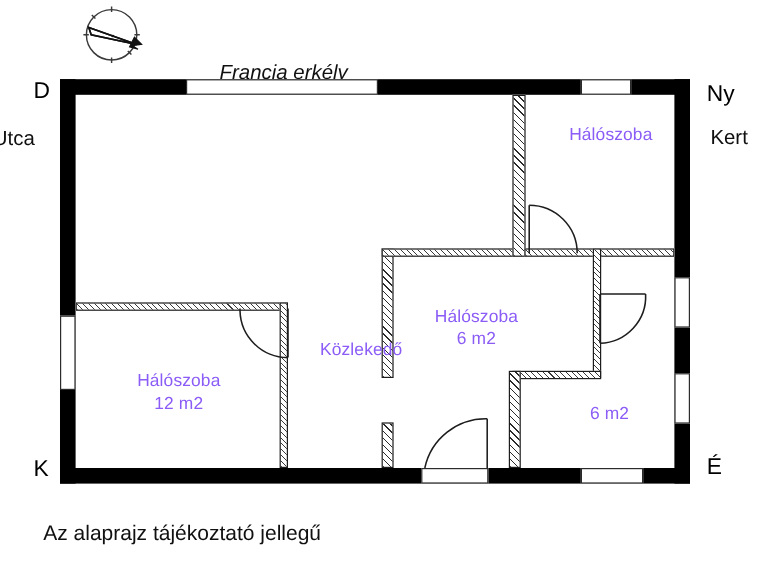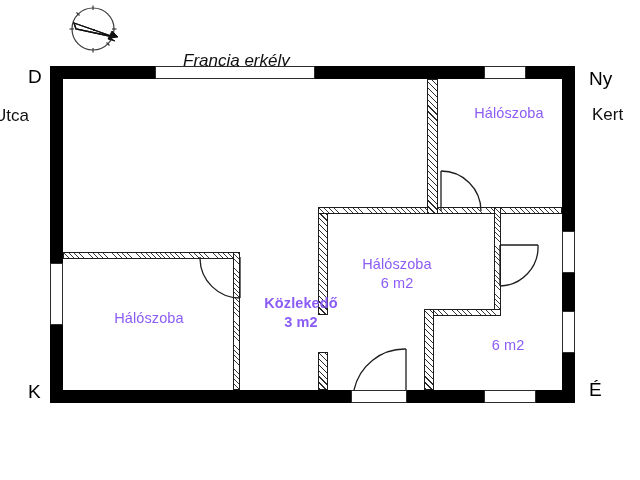--- a/index.html
+++ b/index.html
@@ -198,30 +198,31 @@
     </svg>
   </div>
 
 
   <div class="room-label" style="left:455px; top:104px; width:108px;">
     <span class="rname">Hálószoba</span>
   </div>
 
   <div class="room-label" style="left:95px; top:309px; width:108px;">
     <span class="rname">Hálószoba</span>
+    <span class="rarea">12 m2</span>
   </div>
 
   <div class="room-label" style="left:350px; top:255px; width:94px;">
     <span class="rname">Hálószoba</span>
     <span class="rarea">6 m2</span>
   </div>
 
-  <div class="room-label" style="left:253px; top:294px; width:96px;font-weight:bold;">
+  <div class="room-label" style="left:253px; top:283px; width:96px;">
     <span class="rname">Közlekedő</span>
-    <span class="rarea">3 m2</span>
   </div>
 
   <div class="room-label" style="left:437px; top:336px; width:142px;">
     <span class="rarea">6 m2</span>
   </div>
 
+  <div class="caption" style="left:36px; top:434px;">Az alaprajz tájékoztató jellegű</div>
 
 </div>
 
 </body></html>

